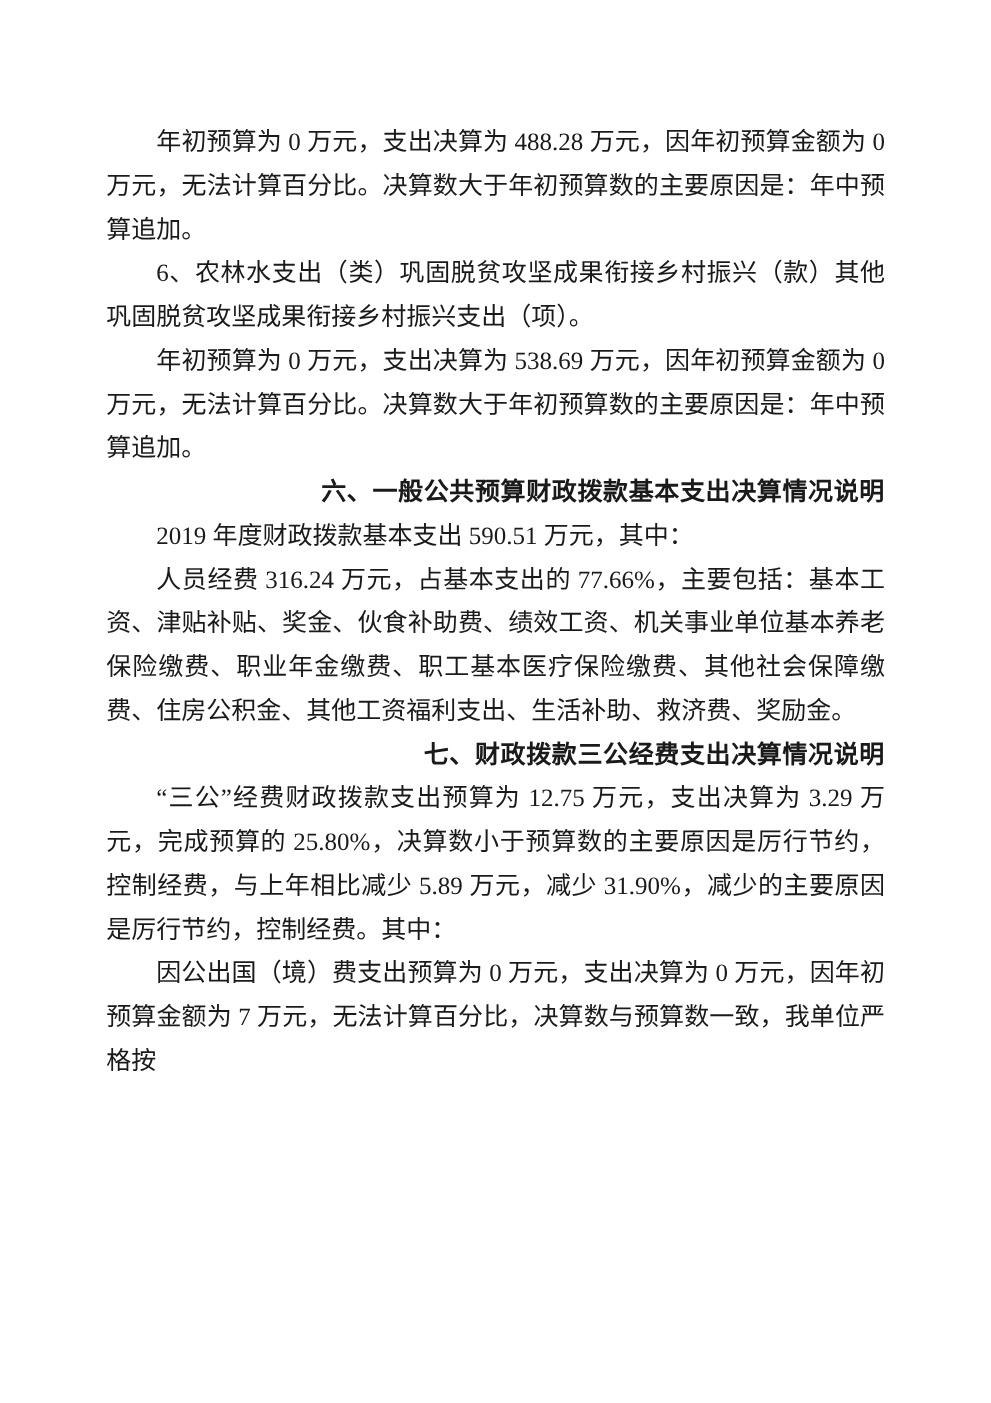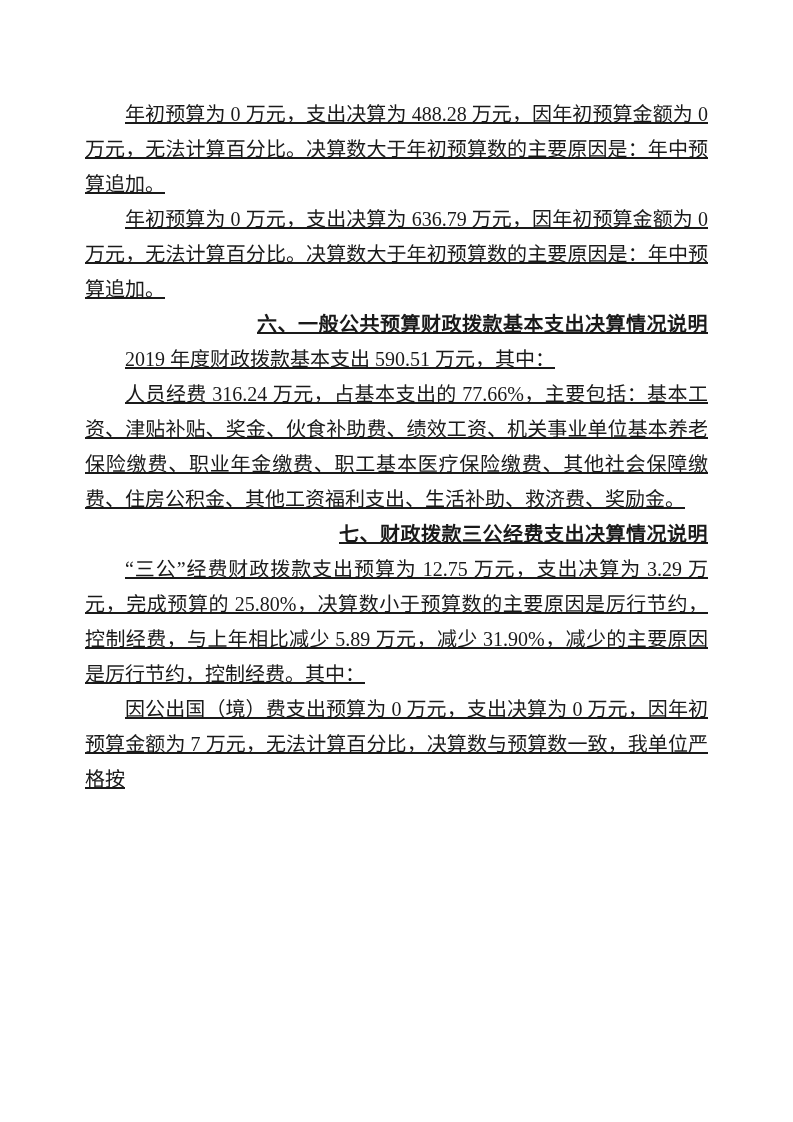--- a/index.html
+++ b/index.html
@@ -13,21 +13,20 @@
     overflow: hidden;
   }
   .page {
     box-sizing: border-box;
     width: 793px;
     height: 791px;
     padding: 97px 85px 28px 85px;
     background: #ffffff;
     color: #1a1a1a;
     font-family: "Liberation Serif", "DejaVu Serif", serif;
-    text-decoration: underline;
   }
   .page p {
     margin: 0;
     font-size: 20px;
     line-height: 35px;
     text-indent: 2em;
     text-align: justify;
     text-justify: inter-ideograph;
     word-break: break-all;
   }
@@ -36,20 +35,21 @@
     font-weight: 700;
     text-align: right;
     letter-spacing: 0.5px;
   }
 </style>
 </head>
 <body>
 
 <div class="page" style="background: rgb(255, 255, 255); color: rgb(26, 26, 26);">
   <p class="body">年初预算为 0 万元，支出决算为 488.28 万元，因年初预算金额为 0 万元，无法计算百分比。决算数大于年初预算数的主要原因是：年中预算追加。</p>
-  <p class="body">年初预算为 0 万元，支出决算为 636.79 万元，因年初预算金额为 0 万元，无法计算百分比。决算数大于年初预算数的主要原因是：年中预算追加。</p>
+  <p class="body">6、农林水支出（类）巩固脱贫攻坚成果衔接乡村振兴（款）其他巩固脱贫攻坚成果衔接乡村振兴支出（项）。</p>
+  <p class="body">年初预算为 0 万元，支出决算为 538.69 万元，因年初预算金额为 0 万元，无法计算百分比。决算数大于年初预算数的主要原因是：年中预算追加。</p>
   <p class="heading">六、一般公共预算财政拨款基本支出决算情况说明</p>
   <p class="body">2019 年度财政拨款基本支出 590.51 万元，其中：</p>
   <p class="body">人员经费 316.24 万元，占基本支出的 77.66%，主要包括：基本工资、津贴补贴、奖金、伙食补助费、绩效工资、机关事业单位基本养老保险缴费、职业年金缴费、职工基本医疗保险缴费、其他社会保障缴费、住房公积金、其他工资福利支出、生活补助、救济费、奖励金。</p>
   <p class="heading">七、财政拨款三公经费支出决算情况说明</p>
   <p class="body">“三公”经费财政拨款支出预算为 12.75 万元，支出决算为 3.29 万元，完成预算的 25.80%，决算数小于预算数的主要原因是厉行节约，控制经费，与上年相比减少 5.89 万元，减少 31.90%，减少的主要原因是厉行节约，控制经费。其中：</p>
   <p class="body">因公出国（境）费支出预算为 0 万元，支出决算为 0 万元，因年初预算金额为 7 万元，无法计算百分比，决算数与预算数一致，我单位严格按</p>
 </div>
 
 </body></html>

